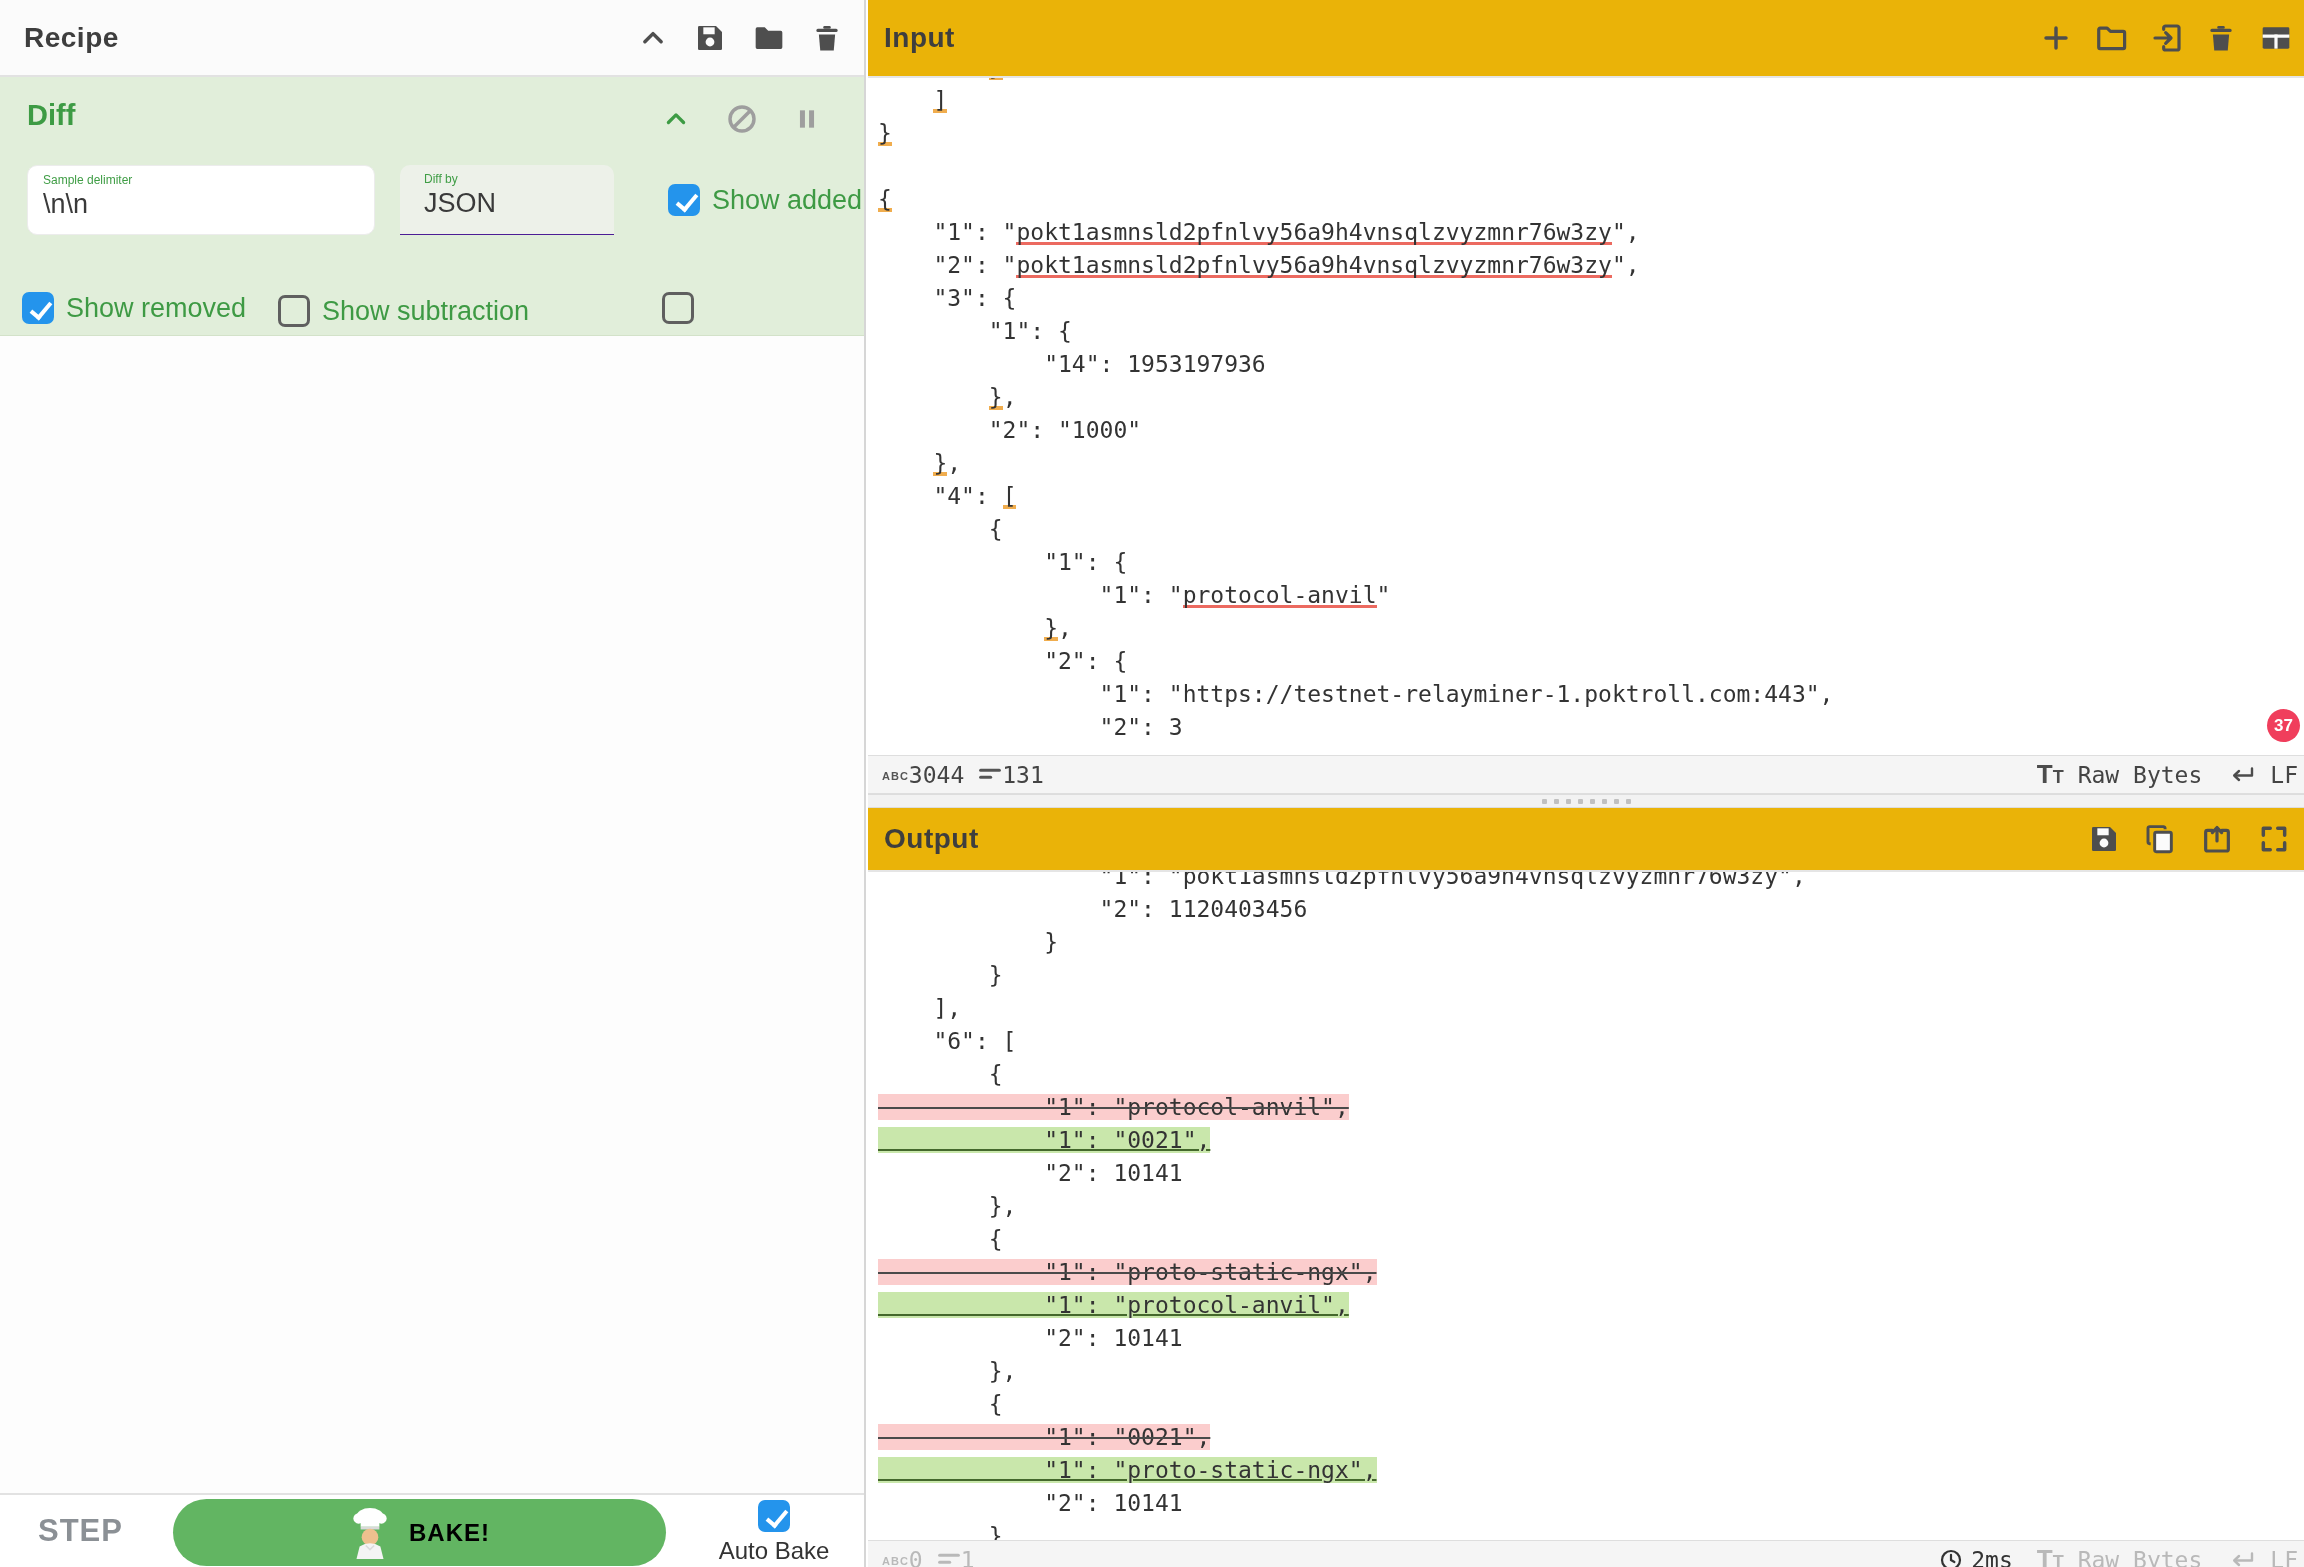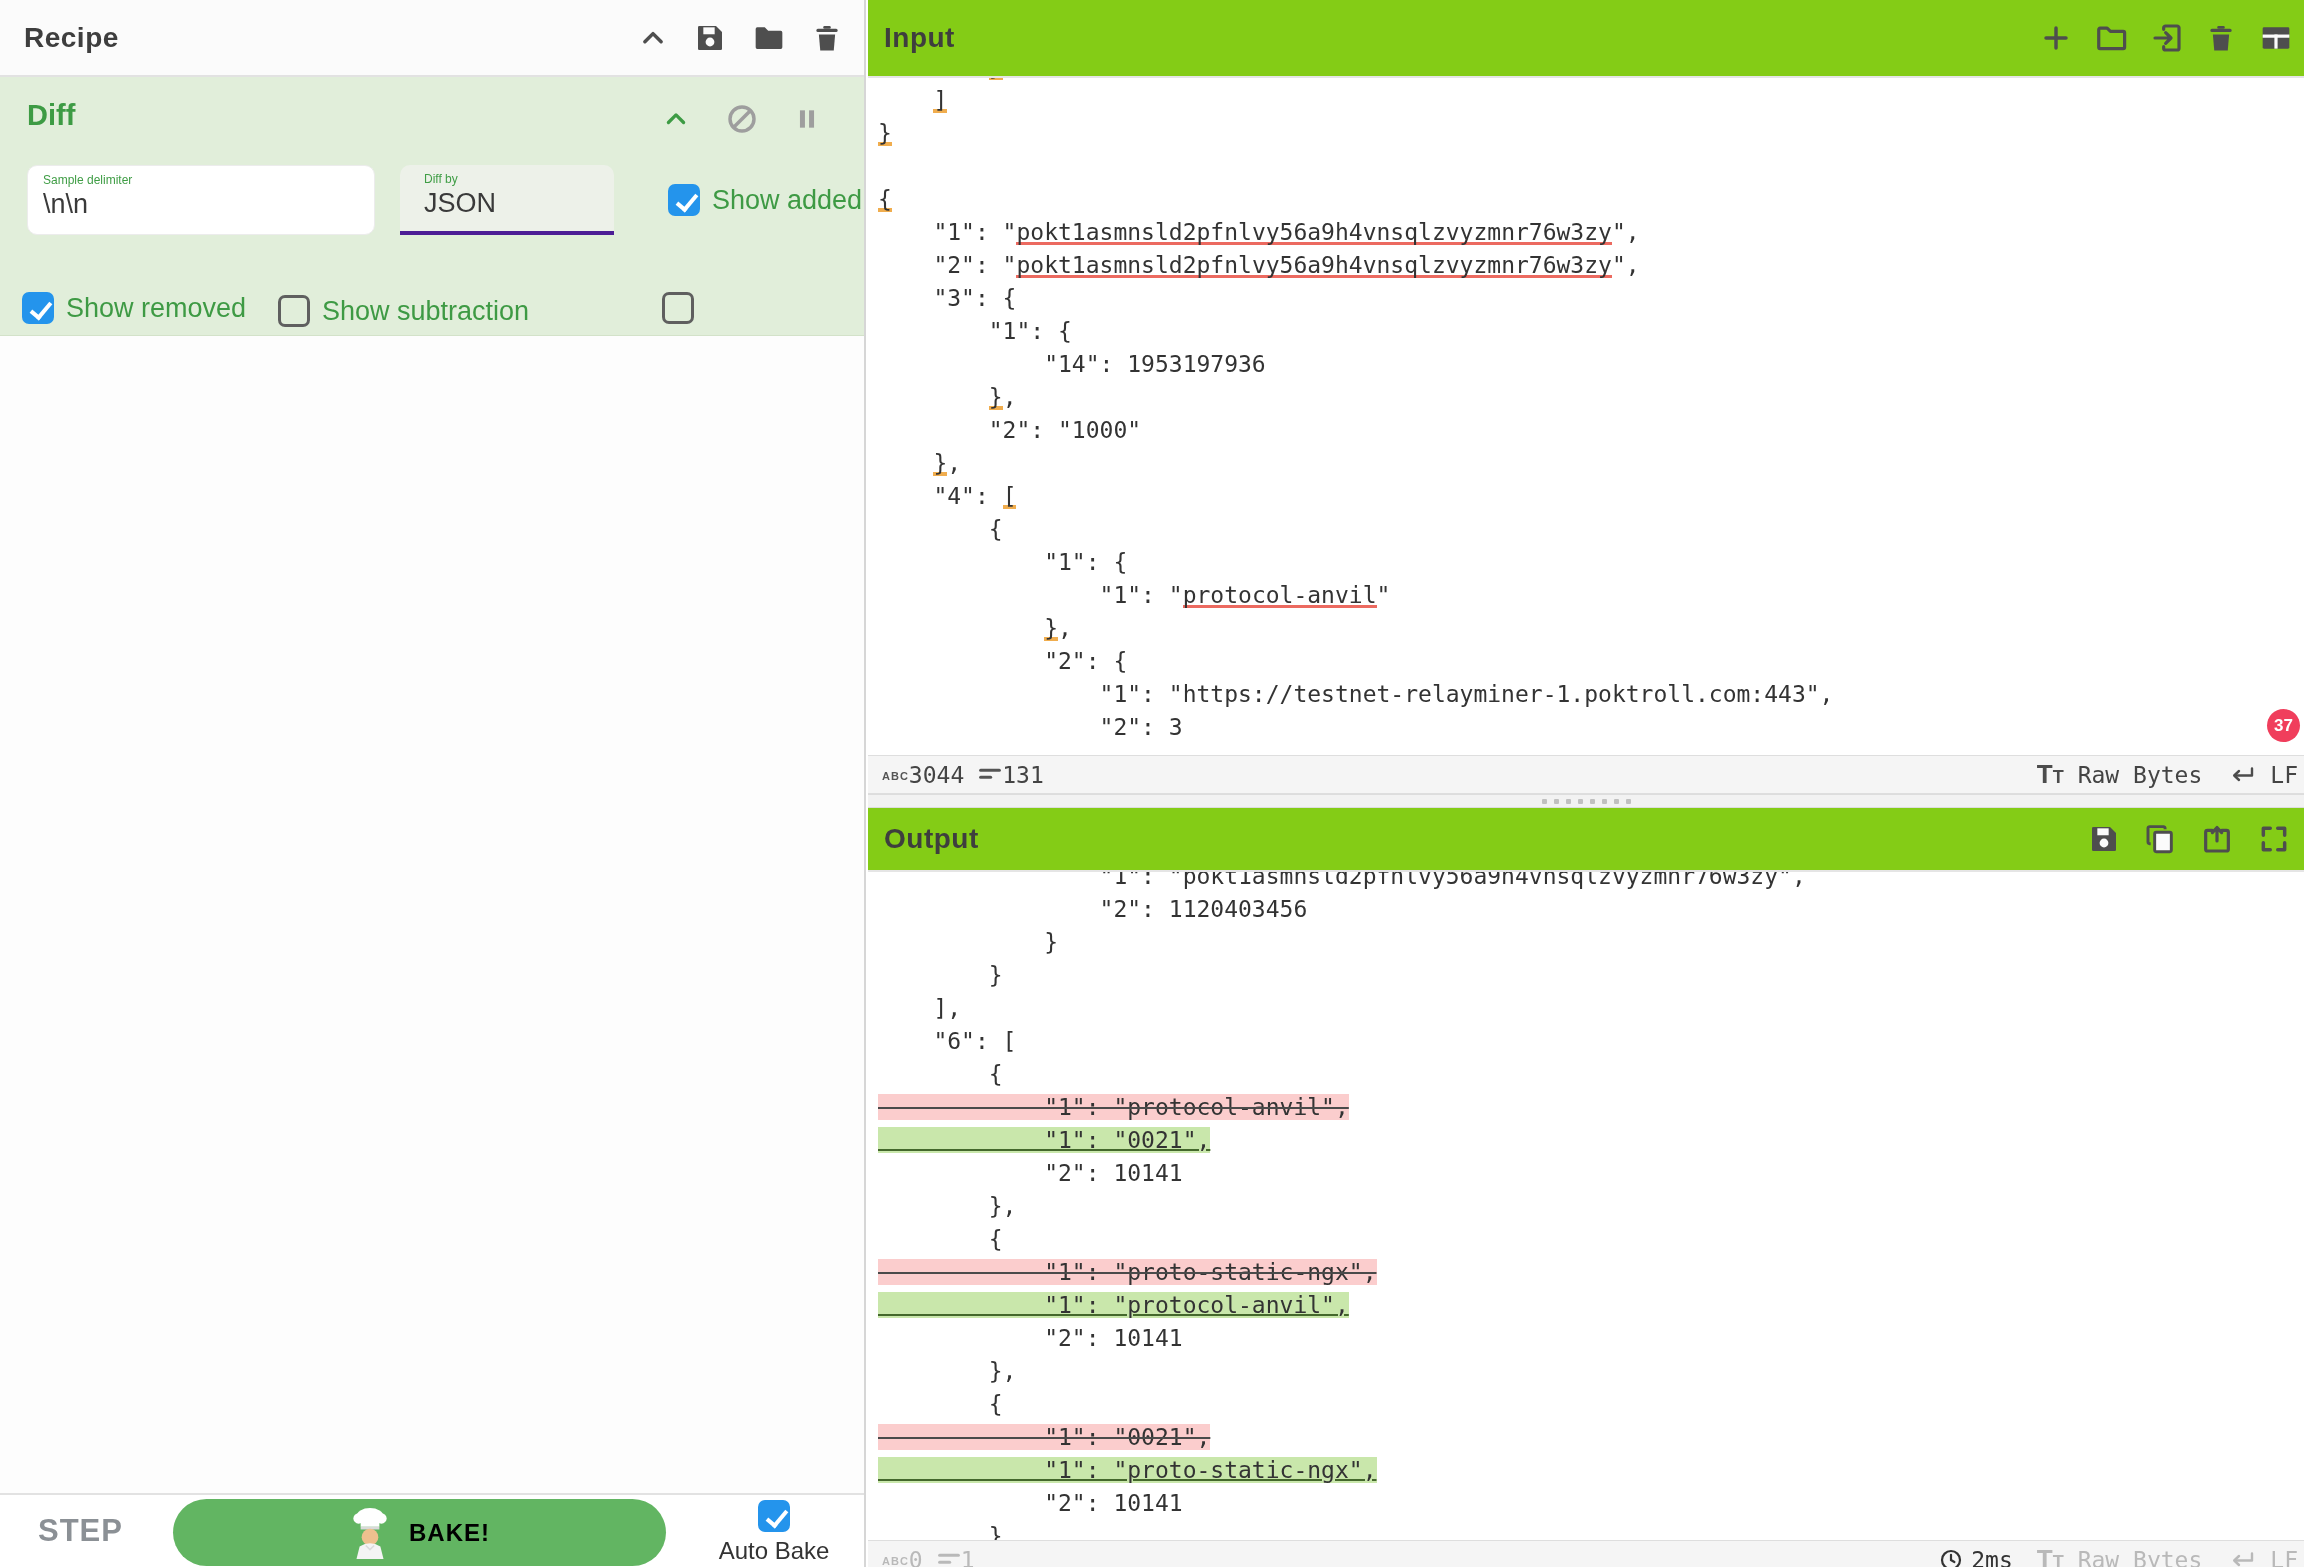--- a/index.html
+++ b/index.html
@@ -25,21 +25,21 @@
   .op-title-row { position:absolute; left:27px; top:22px; font-size:29px;
                   font-weight:bold; color:#3d9b44; }
   .op-icons { position:absolute; right:44px; top:26px; display:flex; gap:36px;
               align-items:center; }
   .op-icons .green { color:#3d9b44; }
   .op-icons .gray { color:#9e9e9e; }
 
   .ing-box { position:absolute; top:88px; height:70px; border-radius:10px;
              padding:8px 15px; }
   .ing-box.white { background:#ffffff; border:1px solid #ececec; }
-  .ing-box.select { background:#edf1e9; border-bottom:4px solid #4c1d95;
+  .ing-box.select { background:#edf1e9; border-bottom:1px solid #4c1d95;
                     border-radius:10px 10px 0 0;padding-left:24px; }
   .ing-label { font-size:12px; color:#3f9d45; line-height:1.15; }
   .ing-value { font-size:27px; color:#3a3a3a; line-height:1.2; }
 
   
   .cb-wrap { position:absolute; display:flex; align-items:center; gap:12px; }
   .cb { width:32px; height:32px; border-radius:7px; border:3px solid #5f5f5f;
         background:transparent; position:relative; flex:none; }
   .cb.on { background:#2494ec; border-color:#2494ec; }
   .cb.on::after { content:""; position:absolute; left:10px; top:3px; width:8px;
@@ -61,21 +61,21 @@
               align-items:center; justify-content:center; gap:18px; }
   .bake-label { font-size:24px; font-weight:bold; color:#000000; letter-spacing:1px; }
   .autobake { position:absolute; left:716px; top:2px; width:116px; height:72px;
               display:flex; flex-direction:column; align-items:center; }
   .autobake .cb { margin-top:3px; }
   .autobake-label { font-size:24px; color:#333; margin-top:5px; white-space:nowrap; }
 
   
   .right-side { position:absolute; left:868px; top:0; width:1436px; height:1567px; }
 
-  .io-header { position:relative; background:#84cc16; border-bottom:2px solid #e5e5e5;
+  .io-header { position:relative; background:#eab308; border-bottom:2px solid #e5e5e5;
                display:flex; align-items:center; padding:4px 16px; }
   .input-header { height:78px; }
   .output-header { height:64px; }
 
   .code-area { position:relative; overflow:hidden; background:#fff; }
   .code-inner { padding-left:10px; font-family:"DejaVu Sans Mono", monospace;
                 font-size:23px; line-height:33px; color:#333; white-space:pre; }
   .cl { min-height:33px; }
   .m-b { background:linear-gradient(#f0ad4e,#f0ad4e) left 100% / 100% 4px no-repeat; }
   .m-r { background:linear-gradient(#ec6a60,#ec6a60) left 100% / 100% 3px no-repeat; }

